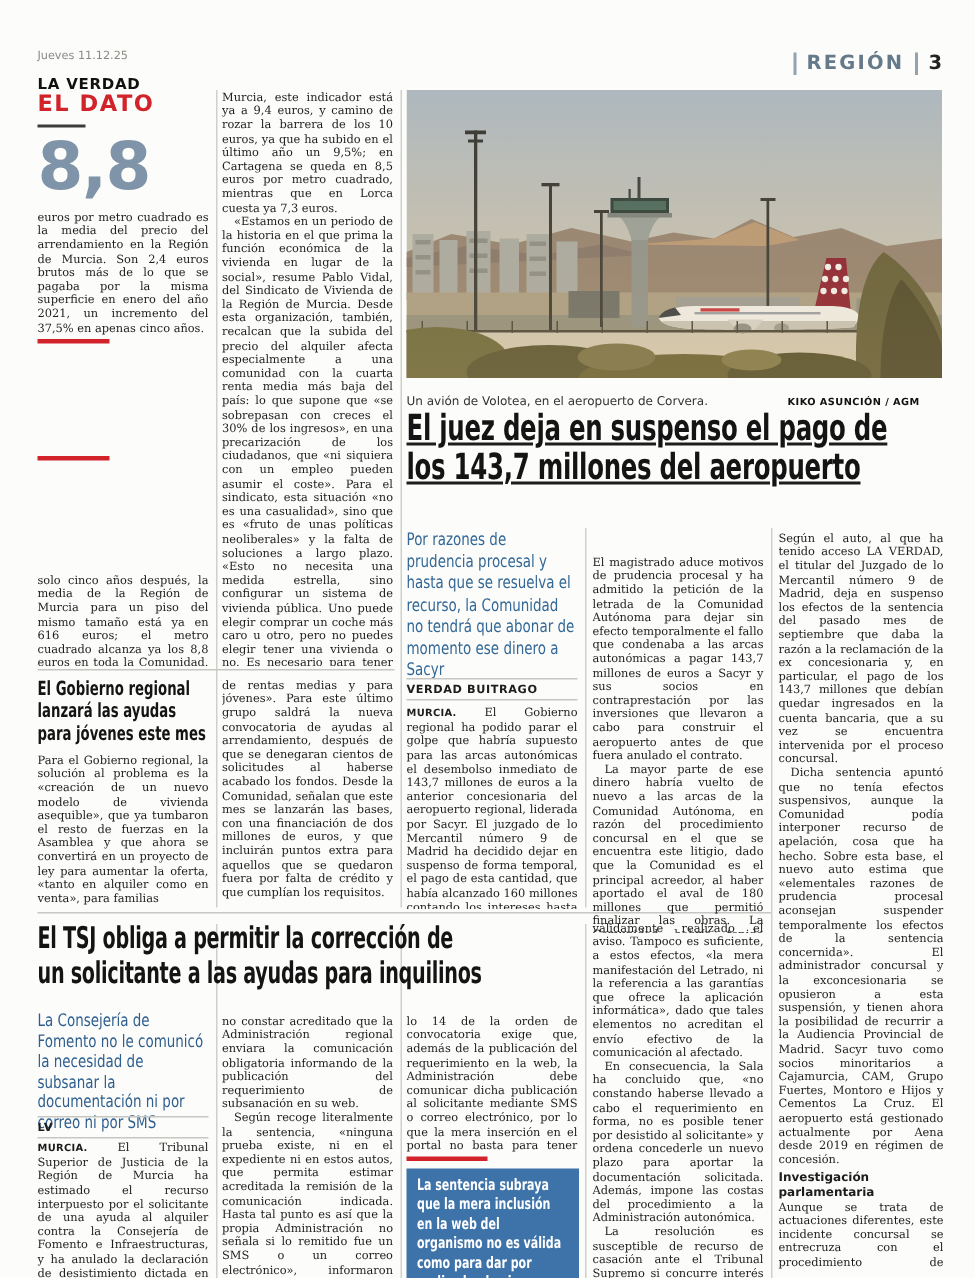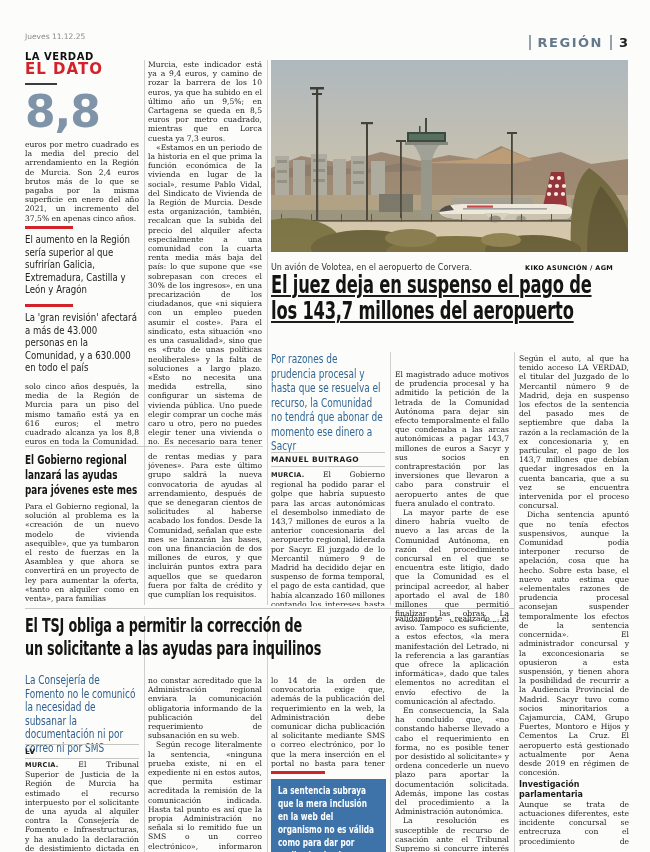--- a/index.html
+++ b/index.html
@@ -69,27 +69,21 @@
   <div class="hrule" style="left:25px;top:446px;width:238px;"></div>
   <div class="hrule" style="left:25px;top:608px;width:489px;"></div>
 
   <div class="col" style="left:25px;top:60px;">
     <div class="eldato-label">EL DATO</div>
     <div class="eldato-rule"></div>
     <div class="big-figure" style="margin-top:5px;">8,8</div>
     <div class="fig-caption" style="margin-top:6px;">euros por metro cuadrado es la media del precio del arrendamiento en la Región de Murcia. Son 2,4 euros brutos más de lo que se pagaba por la misma superficie en enero del año 2021, un incremento del 37,5% en apenas cinco años.</div>
   </div>
   <div class="abs redbar" style="left:25px;top:226px;"></div>
-  <div class="col" style="left:25px;top:234px;">
-    <div class="highlight cond75">El aumento en la Región sería superior al que sufrirían Galicia, Extremadura, Castilla y León y Aragón</div>
-  </div>
   <div class="abs redbar" style="left:25px;top:304px;"></div>
-  <div class="col" style="left:25px;top:312px;">
-    <div class="highlight cond75">La 'gran revisión' afectará a más de 43.000 personas en la Comunidad, y a 630.000 en todo el país</div>
-  </div>
 
   <div class="col body-txt clip" style="left:25px;top:382px;height:62px;">
     <p>solo cinco años después, la media de la Región de Murcia para un piso del mismo tamaño está ya en 616 euros; el metro cuadrado alcanza ya los 8,8 euros en toda la Comunidad. Pero en</p>
   </div>
   <div class="col body-txt clip" style="left:148px;top:60px;height:384px;">
     <p>Murcia, este indicador está ya a 9,4 euros, y camino de rozar la barrera de los 10 euros, ya que ha subido en el último año un 9,5%; en Cartagena se queda en 8,5 euros por metro cuadrado, mientras que en Lorca cuesta ya 7,3 euros.</p>
     <p class="ind">«Estamos en un periodo de la historia en el que prima la función económica de la vivienda en lugar de la social», resume Pablo Vidal, del Sindicato de Vivienda de la Región de Murcia. Desde esta organización, también, recalcan que la subida del precio del alquiler afecta especialmente a una comunidad con la cuarta renta media más baja del país: lo que supone que «se sobrepasan con creces el 30% de los ingresos», en una precarización de los ciudadanos, que «ni siquiera con un empleo pueden asumir el coste». Para el sindicato, esta situación «no es una casualidad», sino que es «fruto de unas políticas neoliberales» y la falta de soluciones a largo plazo. «Esto no necesita una medida estrella, sino configurar un sistema de vivienda pública. Uno puede elegir comprar un coche más caro u otro, pero no puedes elegir tener una vivienda o no. Es necesario para tener una vida digna», reclaman desde la organización.</p>
   </div>
 
   <div class="col body-txt clip" style="left:25px;top:502px;height:104px;">
@@ -228,21 +222,21 @@
   <div class="abs" style="left:271px;top:272px;width:357px;text-decoration:underline;">
     <div class="hl-main cond">
       <div>El juez deja en suspenso el pago de</div>
       <div>los 143,7 millones del aeropuerto</div>
     </div>
   </div>
 
   <div class="col" style="left:271px;top:352px;">
     <div class="subhead cond75">Por razones de prudencia procesal y hasta que se resuelva el recurso, la Comunidad no tendrá que abonar de momento ese dinero a Sacyr</div>
   </div>
-  <div class="col byline" style="left:271px;top:452px;">MANUEL BUITRAGO</div>
+  <div class="col byline" style="left:271px;top:452px;">VERDAD BUITRAGO</div>
   <div class="col body-txt clip" style="left:271px;top:470px;height:136px;">
     <p><span class="dateline">MURCIA.</span>
        <span>El Gobierno regional ha podido parar el golpe que habría supuesto para las arcas autonómicas el desembolso inmediato de 143,7 millones de euros a la anterior concesionaria del aeropuerto regional, liderada por Sacyr. El juzgado de lo Mercantil número 9 de Madrid ha decidido dejar en suspenso de forma temporal, el pago de esta cantidad, que había alcanzado 160 millones contando los intereses hasta que se resuelva el recurso de apelación.</span></p>
   </div>
   <div class="col body-txt clip" style="left:395px;top:354px;height:252px;margin-top:16px;">
     <p>El magistrado aduce motivos de prudencia procesal y ha admitido la petición de la letrada de la Comunidad Autónoma para dejar sin efecto temporalmente el fallo que condenaba a las arcas autonómicas a pagar 143,7 millones de euros a Sacyr y sus socios en contraprestación por las inversiones que llevaron a cabo para construir el aeropuerto antes de que fuera anulado el contrato.</p>
     <p class="ind">La mayor parte de ese dinero habría vuelto de nuevo a las arcas de la Comunidad Autónoma, en razón del procedimiento concursal en el que se encuentra este litigio, dado que la Comunidad es el principal acreedor, al haber aportado el aval de 180 millones que permitió finalizar las obras. La Comunidad habría tenido que afrontar problemas financieros y de liquidez si hubiera tenido que pagar de una vez esos millones.</p>
   </div>
   <div class="col body-txt clip" style="left:519px;top:354px;width:110px;height:492px;">
     <p>Según el auto, al que ha tenido acceso LA VERDAD, el titular del Juzgado de lo Mercantil número 9 de Madrid, deja en suspenso los efectos de la sentencia del pasado mes de septiembre que daba la razón a la reclamación de la ex concesionaria y, en particular, el pago de los 143,7 millones que debían quedar ingresados en la cuenta bancaria, que a su vez se encuentra intervenida por el proceso concursal.</p>

